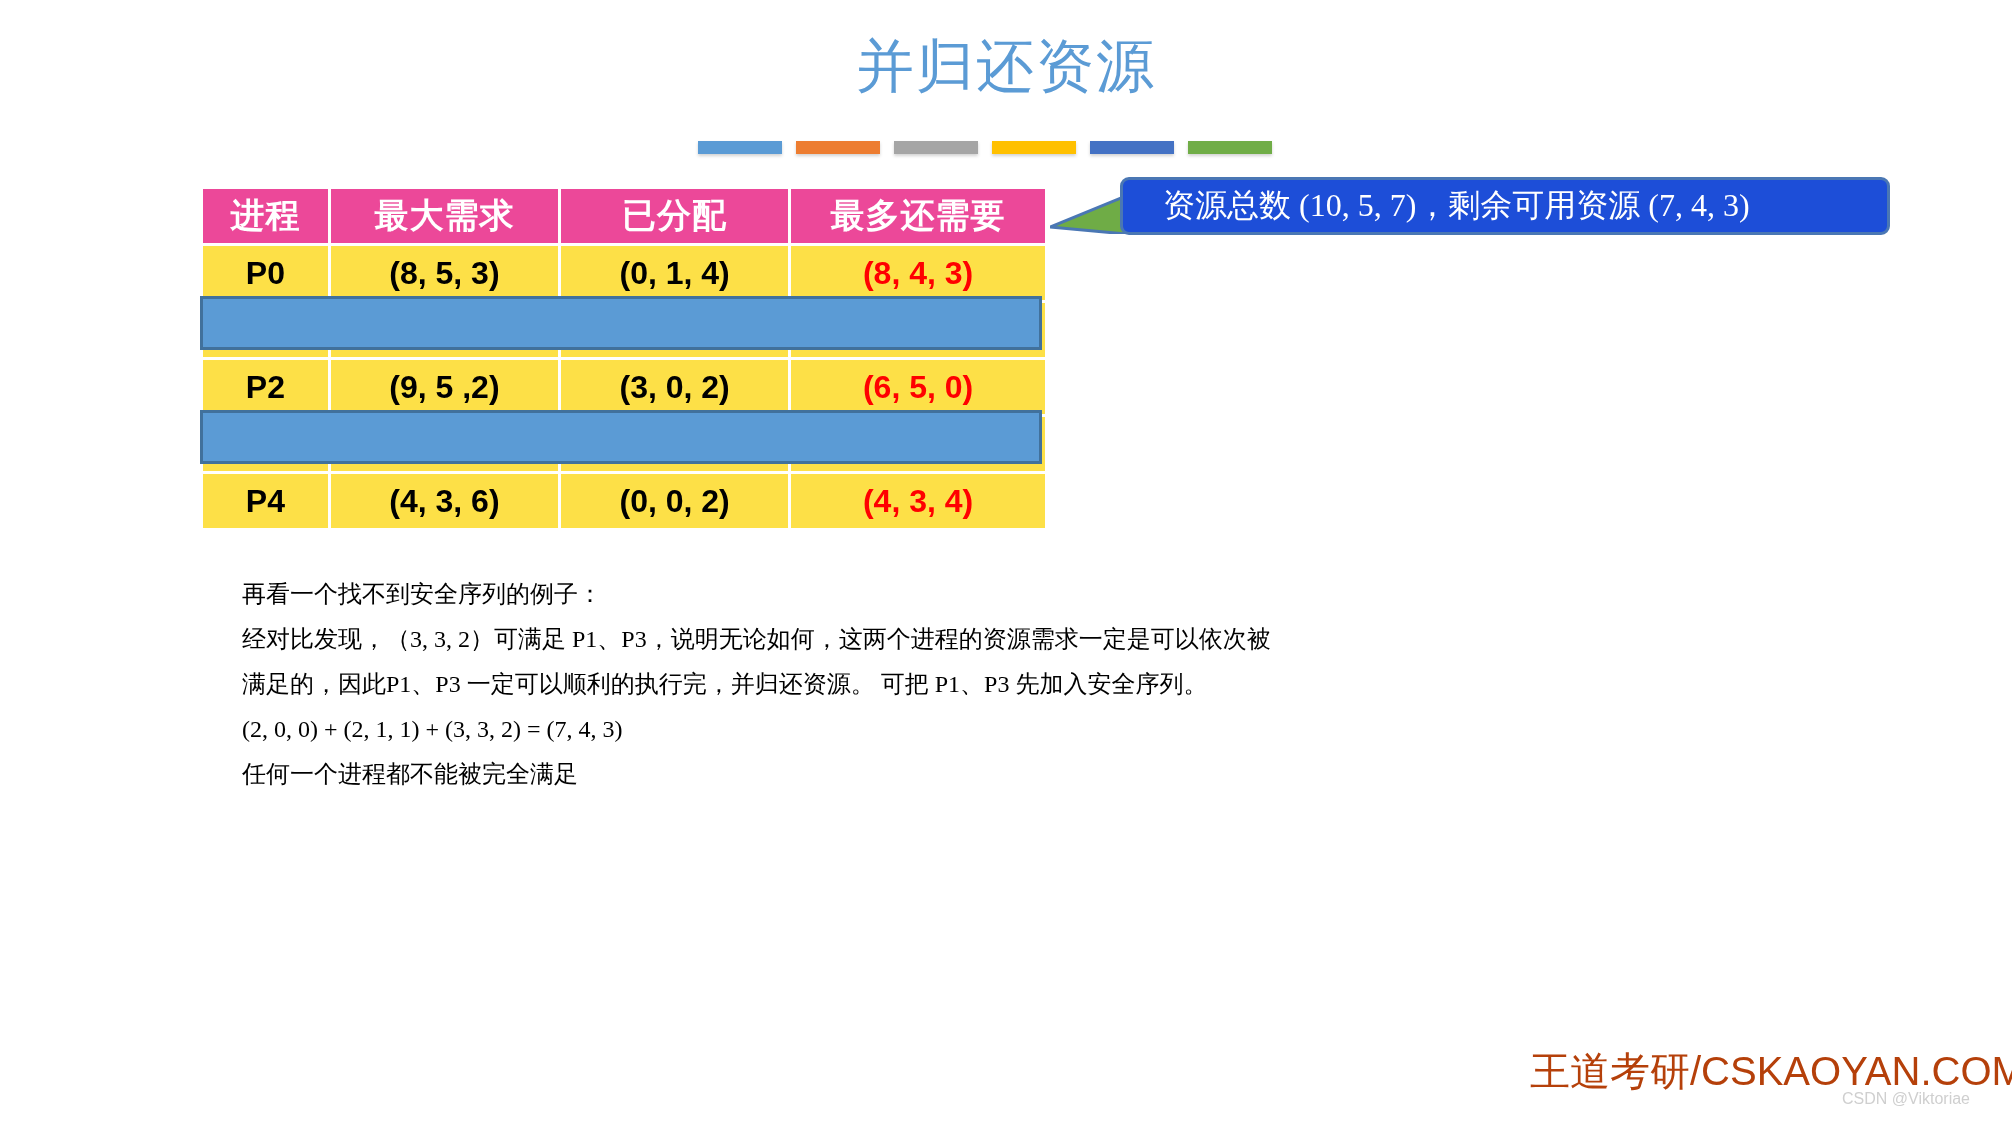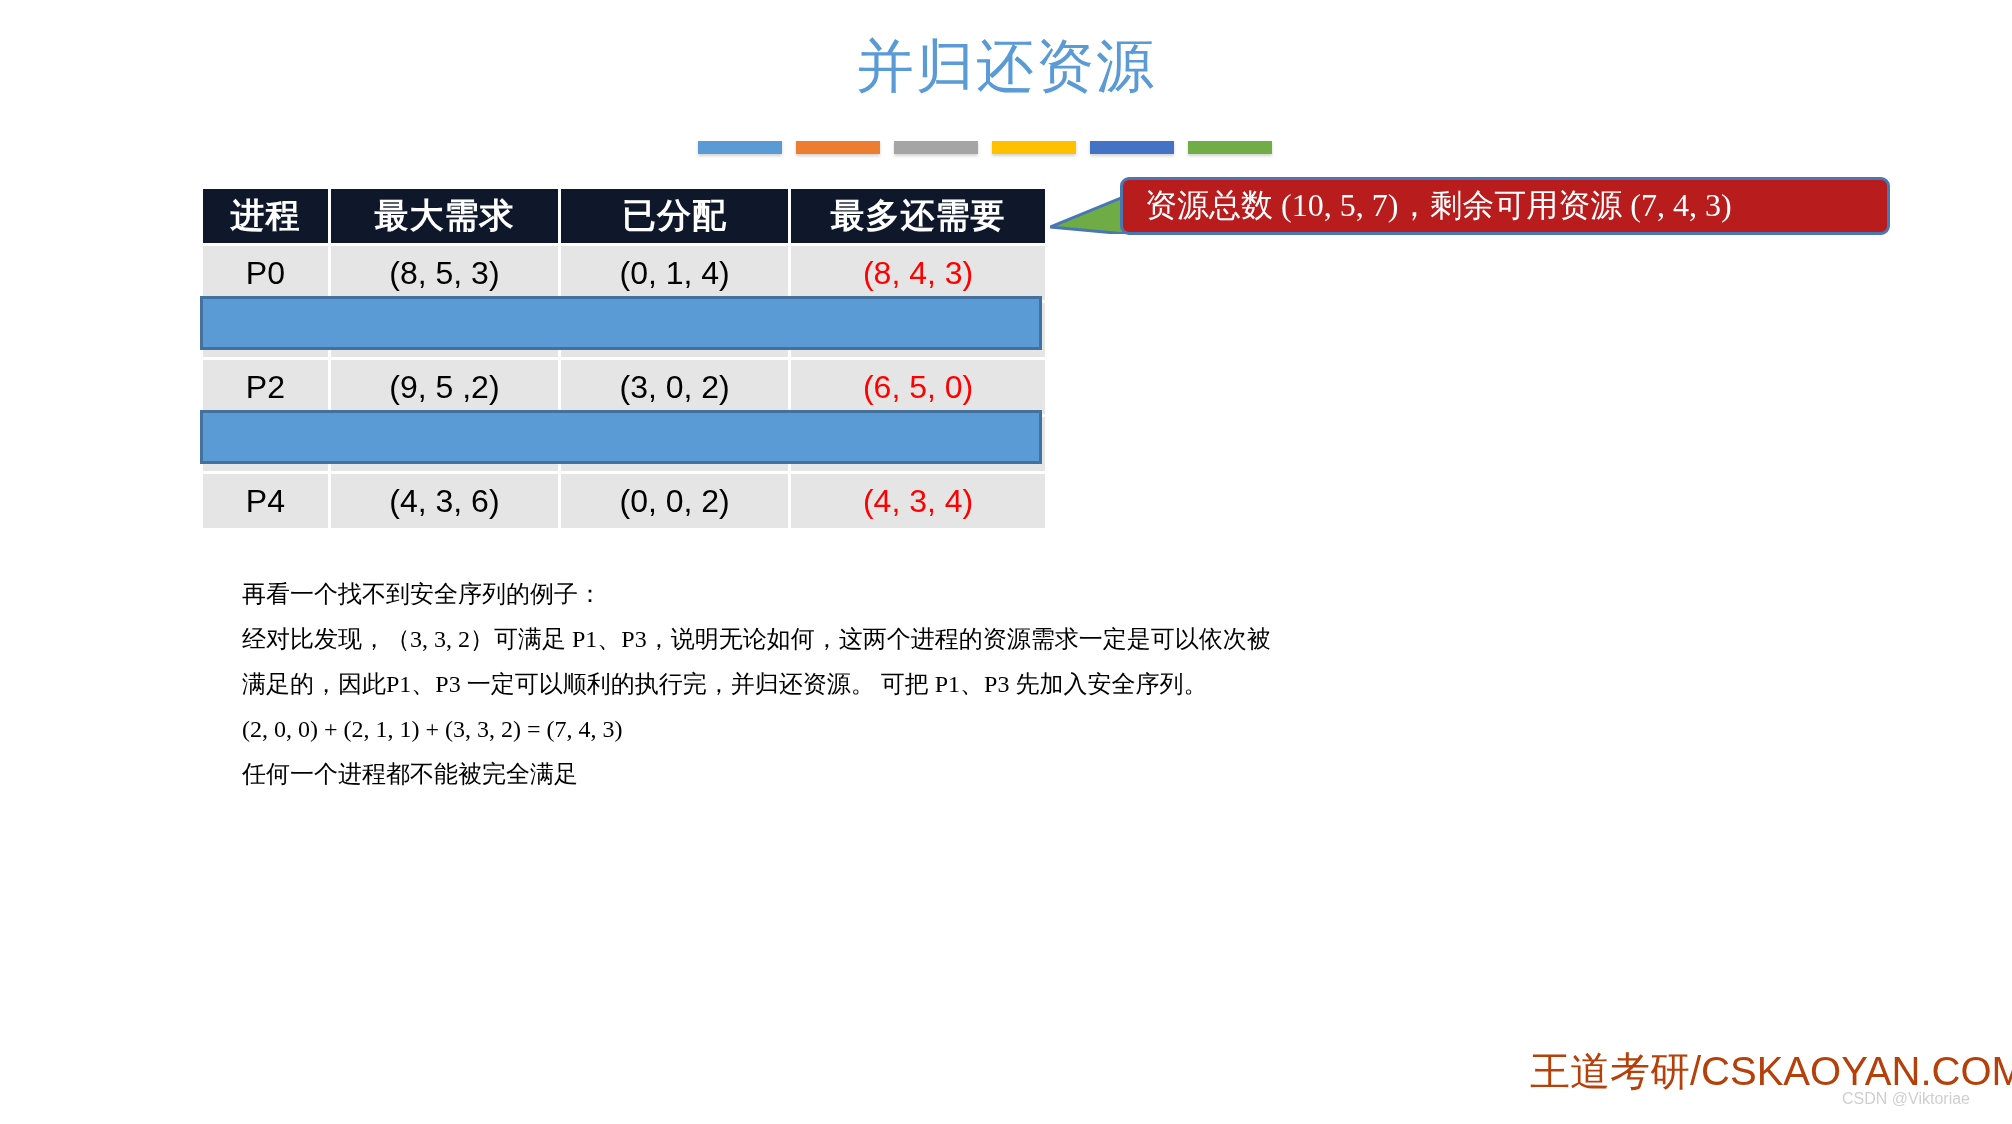--- a/index.html
+++ b/index.html
@@ -58,30 +58,30 @@
     padding: 0;
     margin: 0;
     height: 54px;
     text-align: center;
     vertical-align: middle;
     font-family: "Liberation Sans", "DejaVu Sans", sans-serif;
     font-size: 32px;
     font-weight: 700;
   }
   #banker-table thead th {
-    background: #0f172a;
+    background: #ec4899;
     color: #ffffff;
     font-family: "Liberation Serif", "DejaVu Serif", serif;
     font-size: 34px;
     letter-spacing: 1px;
   }
   #banker-table tbody td {
-    background: #e5e5e5;
+    background: #fde047;
     color: #000000;
-    font-weight: 400;
+    font-weight: 700;
   }
   #banker-table tbody td.need-cell {
     color: #FF0000;
   }
   .col-proc  { width: 122px; }
   .col-max   { width: 222px; }
   .col-alloc { width: 222px; }
   .col-need  { width: 248px; }
 
   
@@ -97,27 +97,27 @@
   #mask-row-p1 { top: 296px; }
   #mask-row-p3 { top: 410px; }
 
   
   #callout {
     position: absolute;
     left: 1120px;
     top: 177px;
     width: 770px;
     height: 58px;
-    background: #b91c1c;
+    background: #1d4ed8;
     border: 3px solid #4A77B4;
     border-radius: 9px;
     box-sizing: border-box;
     display: flex;
     align-items: center;
-    padding-left: 22px;
+    padding-left: 40px;
     color: #ffffff;
     font-family: "Liberation Serif", "DejaVu Serif", serif;
     font-size: 32px;
     white-space: nowrap;
   }
   #callout-tail {
     position: absolute;
     left: 1050px;
     top: 196px;
     width: 76px;

